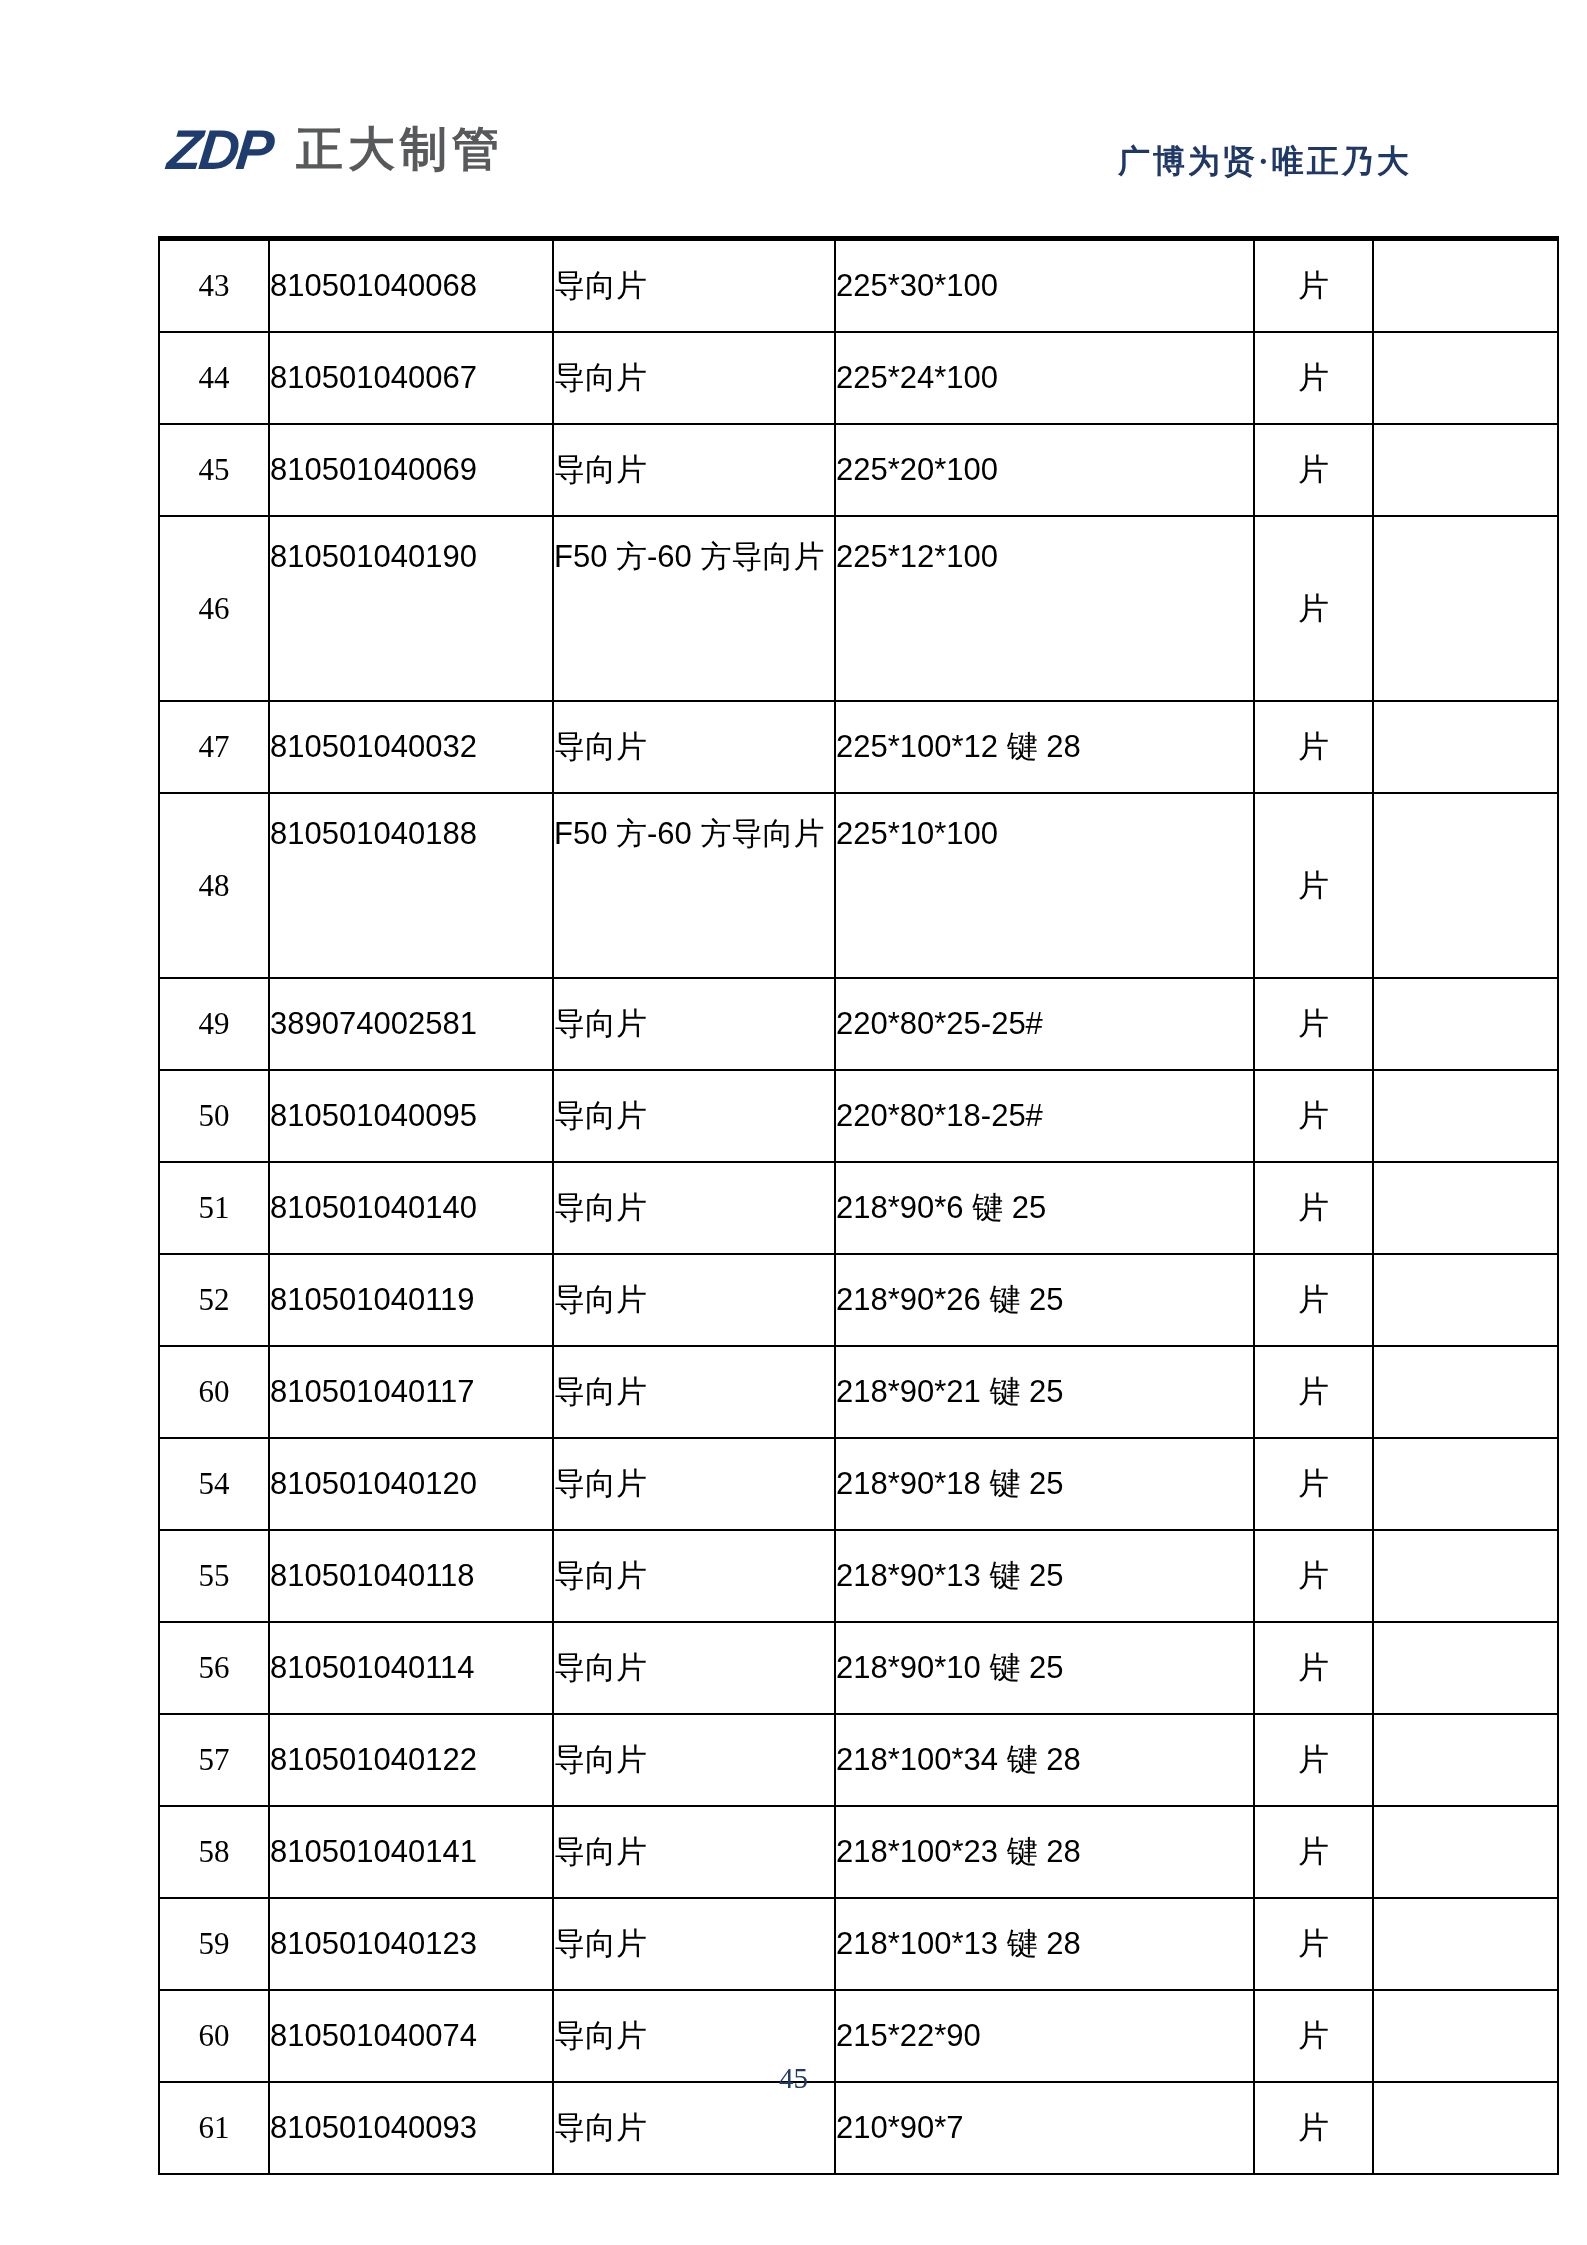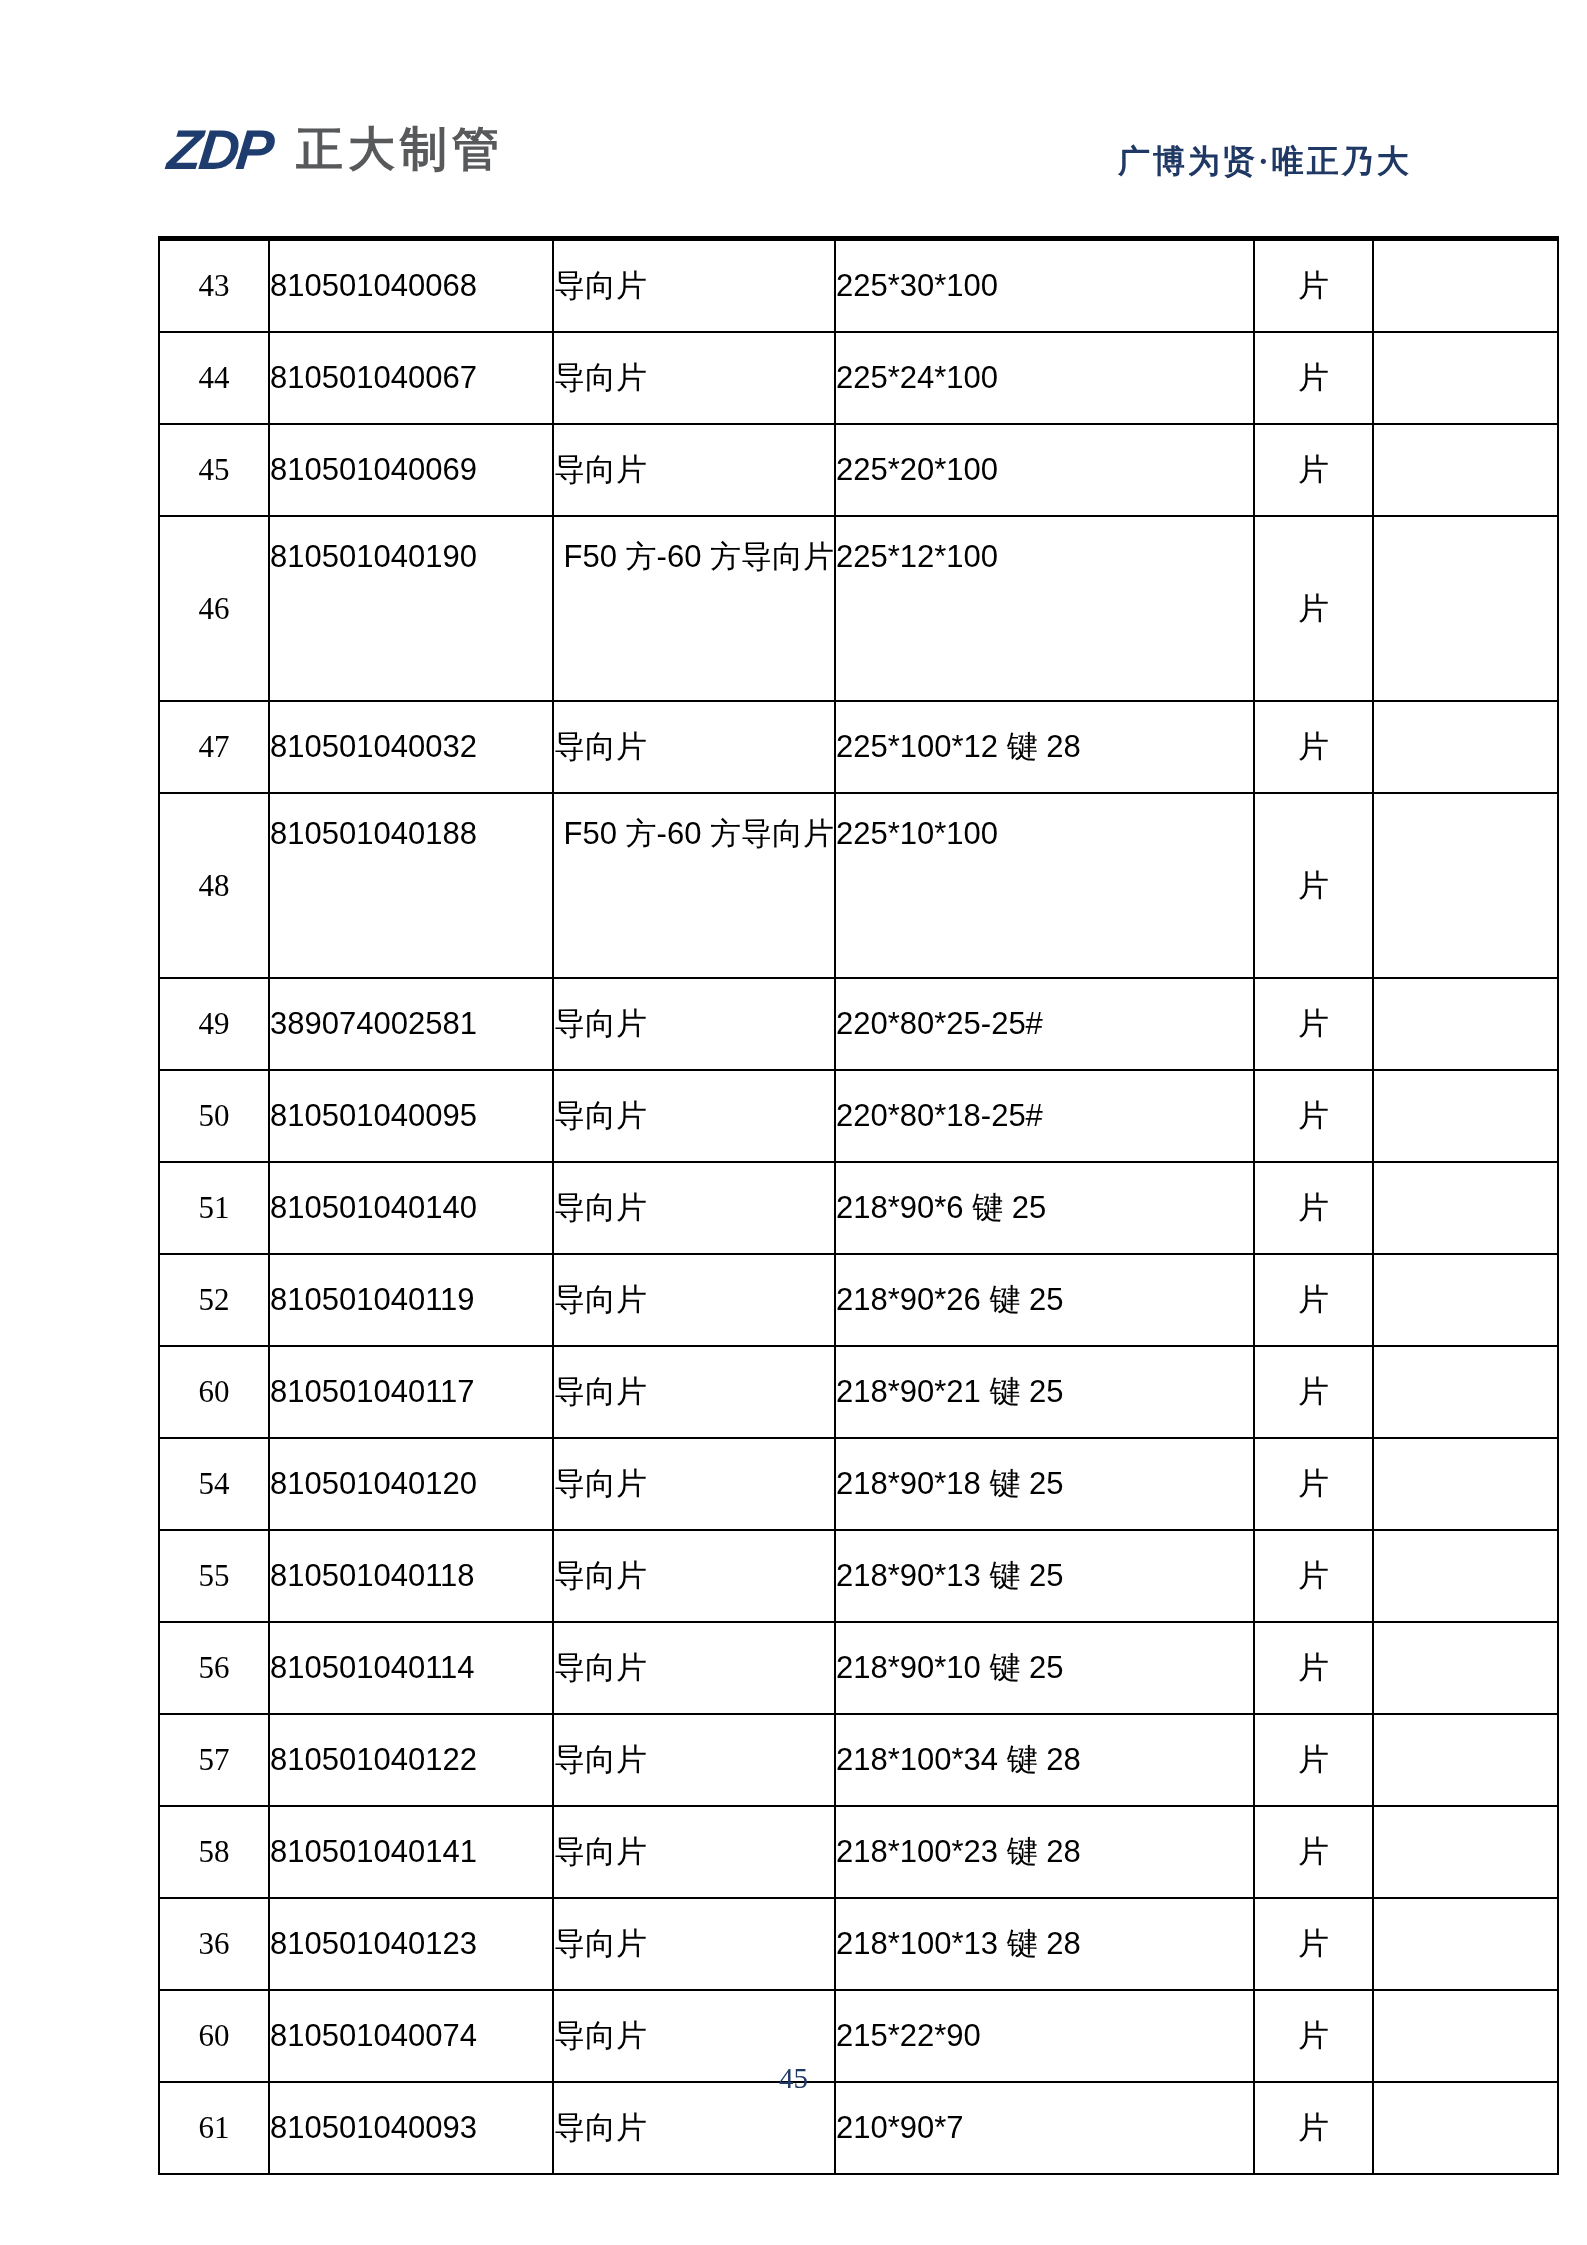--- a/index.html
+++ b/index.html
@@ -63,21 +63,21 @@
   td.c-code{padding-left:21px;}
   td.c-name{padding-left:14px;padding-right:16px;line-height:1.3;}
   td.c-spec{padding-left:16px;}
   td.c-unit{
     text-align:center;
     font-family:"Liberation Serif", serif;
     font-size:33px;
     color:var(--navy);
   }
   tr.tall td.c-code, tr.tall td.c-spec{vertical-align:top;padding-top:22px;}
-  tr.tall td.c-name{vertical-align:top;line-height:2.6;text-align:right;}
+  tr.tall td.c-name{vertical-align:top;line-height:2.6;}
   
   .page-number{
     position:absolute;left:0;right:0;top:2062px;
     text-align:center;
     font-family:"Liberation Serif", serif;
     font-size:29px;
     color:var(--navy);
   }
 </style>
 </head>
@@ -225,21 +225,21 @@
   </tr>
         <tr>
     <td class="c-no">58</td>
     <td class="c-code">810501040141</td>
     <td class="c-name">导向片</td>
     <td class="c-spec">218*100*23 键 28</td>
     <td class="c-unit">片</td>
     <td class="c-note"></td>
   </tr>
         <tr>
-    <td class="c-no">36</td>
+    <td class="c-no">59</td>
     <td class="c-code">810501040123</td>
     <td class="c-name">导向片</td>
     <td class="c-spec">218*100*13 键 28</td>
     <td class="c-unit">片</td>
     <td class="c-note"></td>
   </tr>
         <tr>
     <td class="c-no">60</td>
     <td class="c-code">810501040074</td>
     <td class="c-name">导向片</td>

